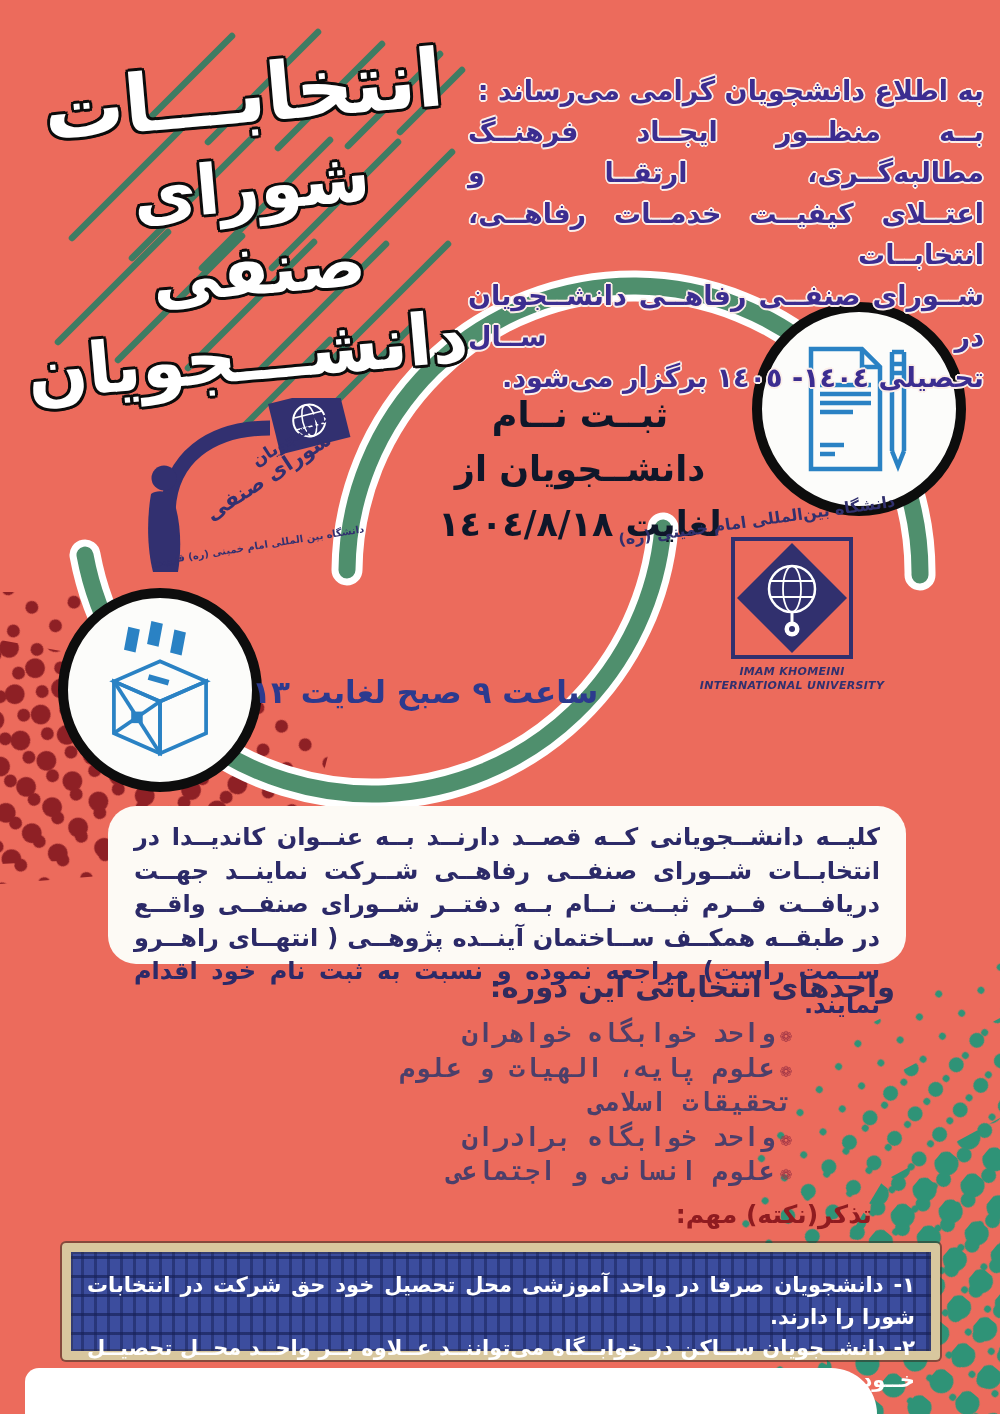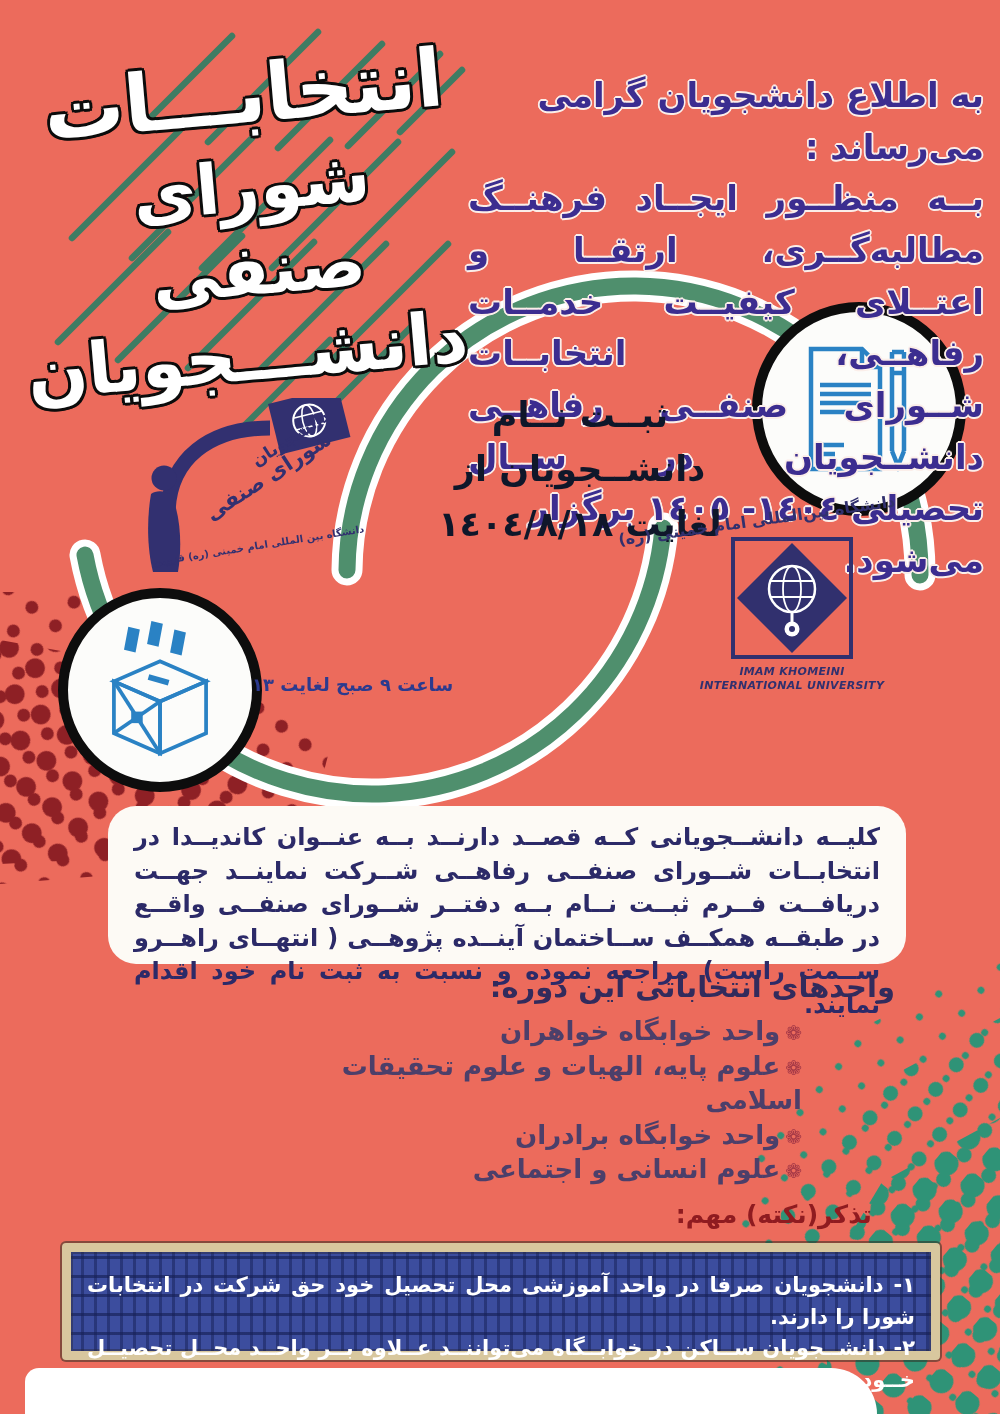--- a/index.html
+++ b/index.html
@@ -15,29 +15,29 @@
     2.3px 2.3px #0c0c0c,-2.3px 2.3px #0c0c0c,2.3px -2.3px #0c0c0c,-2.3px -2.3px #0c0c0c; }
   .stroke-white{ text-shadow:1.7px 0 #fbeee9,-1.7px 0 #fbeee9,0 1.7px #fbeee9,0 -1.7px #fbeee9,
     1.2px 1.2px #fbeee9,-1.2px 1.2px #fbeee9,1.2px -1.2px #fbeee9,-1.2px -1.2px #fbeee9; }
   
   .title{ left:52px; top:46px; width:405px; text-align:center; color:#fff;
     transform:rotate(-5deg); line-height:1.22; z-index:4;}
   .title .t1{font-size:80px;}
   .title .t2{font-size:69px;}
   .title .t3{font-size:71px;}
   
-  .announce{ right:16px; top:70px; width:556px; color:#3c2d90; font-size:34px;
+  .announce{ right:16px; top:70px; width:556px; color:#3c2d90; font-size:27px;
     line-height:1.52; z-index:4;}
   .announce .just{text-align:justify; text-align-last:justify;margin-left:40px;}
   .announce .last{text-align:right; text-align-last:right;}
   
   .registration{ left:430px; top:388px; width:300px; text-align:center;
     color:#0f172a; font-size:35px; line-height:1.55; z-index:4;}
   
-  .hours{ left:252px; top:674px; color:#2c3a8e; font-size:18px; z-index:4;}
+  .hours{ left:252px; top:674px; color:#2c3a8e; font-size:31px; z-index:4;}
   
   .circle{ background:#fcfcfa; border:10px solid #0d0d0d; border-radius:50%;
     box-sizing:border-box; z-index:3; display:flex; align-items:center; justify-content:center;}
   .circle.doc{ left:752px; top:302px; width:214px; height:214px;}
   .circle.ballot{ left:58px; top:588px; width:204px; height:204px;}
   
   .council{ left:118px; top:398px; width:250px; height:180px; z-index:4; color:#323070;}
   .council .cal1{position:absolute; left:128px; top:30px; font-size:17px; transform:rotate(-33deg);}
   .council .cal2{position:absolute; left:78px; top:66px; font-size:21px; transform:rotate(-33deg);}
   .council .sub{position:absolute; left:34px; top:142px; font-size:10px; transform:rotate(-9deg); white-space:nowrap;}
@@ -45,21 +45,21 @@
   .univ{ left:688px; top:506px; width:208px; text-align:center; color:#31306e; z-index:4;}
   .univ .cal{font-size:16px; transform:rotate(-8deg); white-space:nowrap;}
   .univ .latin{direction:ltr; font-size:11px; letter-spacing:.3px; line-height:1.25; margin-top:2px;font-style:italic;}
   
   .notice-box{ left:108px; top:806px; width:798px; height:158px; background:#fdfaf5;
     border-radius:28px; box-sizing:border-box; padding:15px 26px; z-index:4;
     color:#2c2a68; font-size:24px; line-height:1.4; text-align:justify; text-align-last:right;}
   
   .units{ right:105px; top:970px; width:620px; z-index:4;}
   .units .head{ color:#322b5c; font-size:29px; margin-bottom:10px;}
-  .units ul{ list-style:none; margin:4px; padding:0 89px 0 0;}
+  .units ul{ list-style:none; margin:14px; padding:0 89px 0 0;font-family:Liberation Mono, monospace;}
   .units li{ color:#4c3f6a; font-size:26px; line-height:1.33;}
   .units .bullet{ color:#a23746; font-size:20px; margin-left:5px;}
   
   .note-head{ right:128px; top:1200px; color:#8f1b20; font-size:25px; z-index:4;}
   .note-box{ left:62px; top:1243px; width:878px; height:117px; box-sizing:border-box;
     border:9px solid #d8c79e; border-radius:4px; z-index:4;
     box-shadow:0 0 0 2px rgba(50,45,35,.55), inset 0 0 0 2px rgba(40,40,60,.45);
     background-color:#3c4d9e;
     background-image:
       repeating-linear-gradient(0deg, rgba(25,35,90,.0) 0 16px, rgba(22,32,86,.65) 16px 19px),

